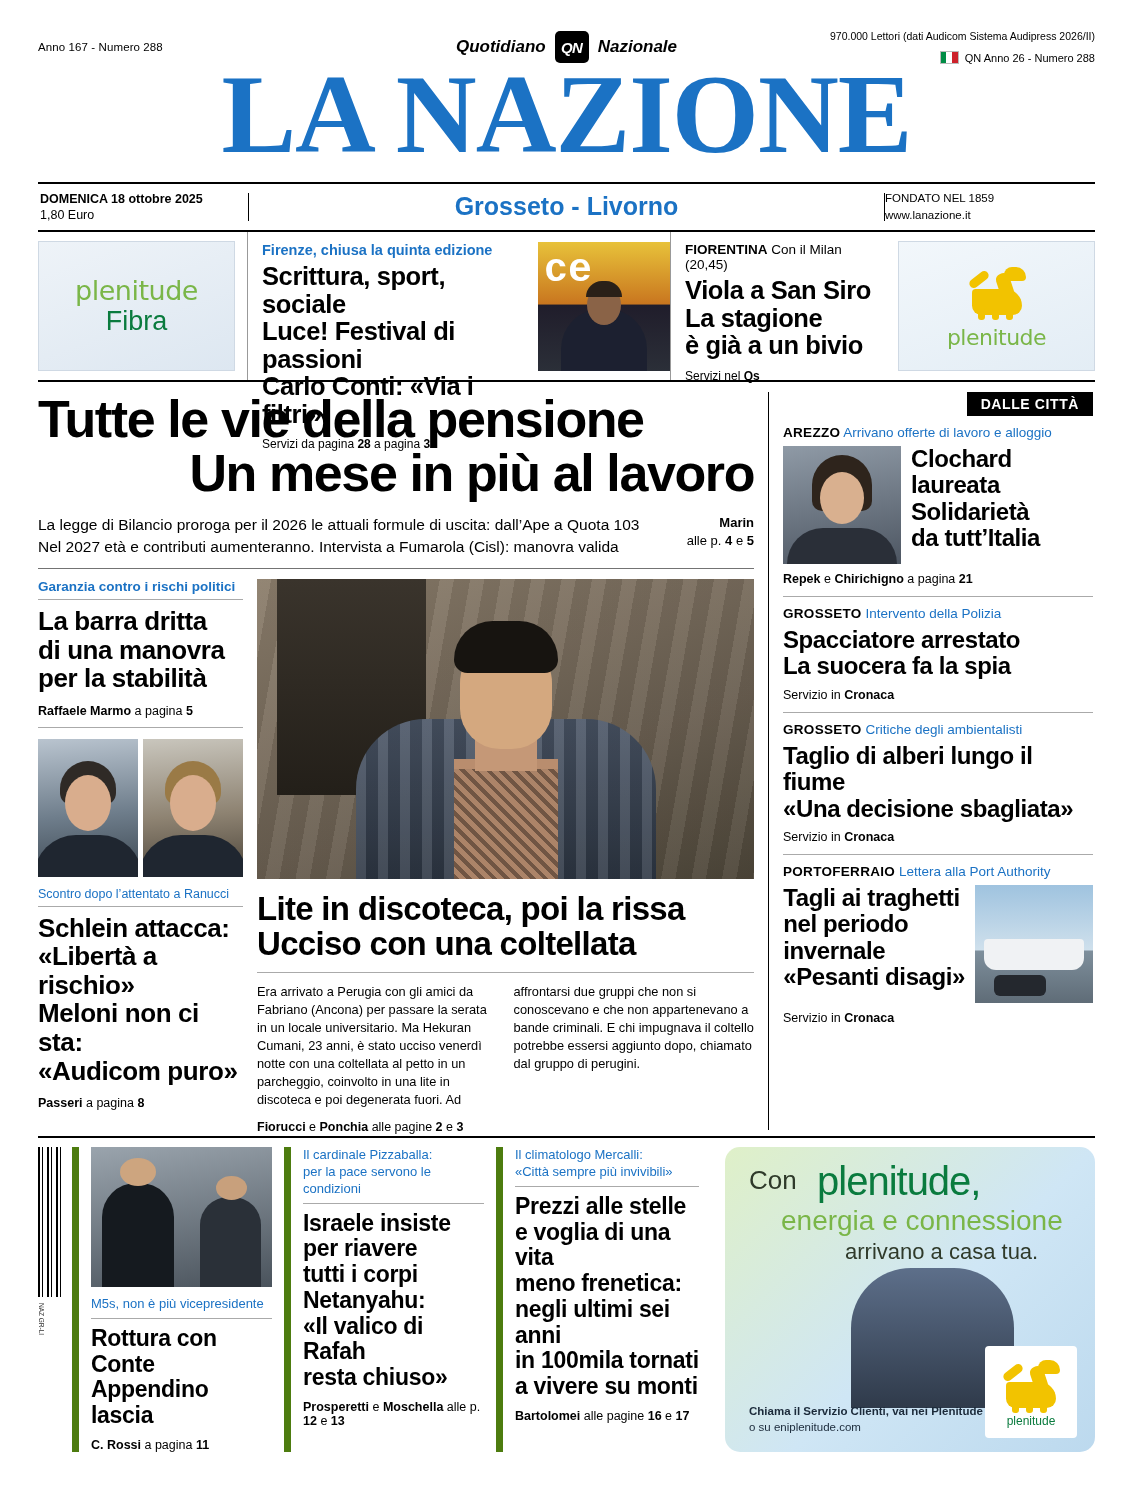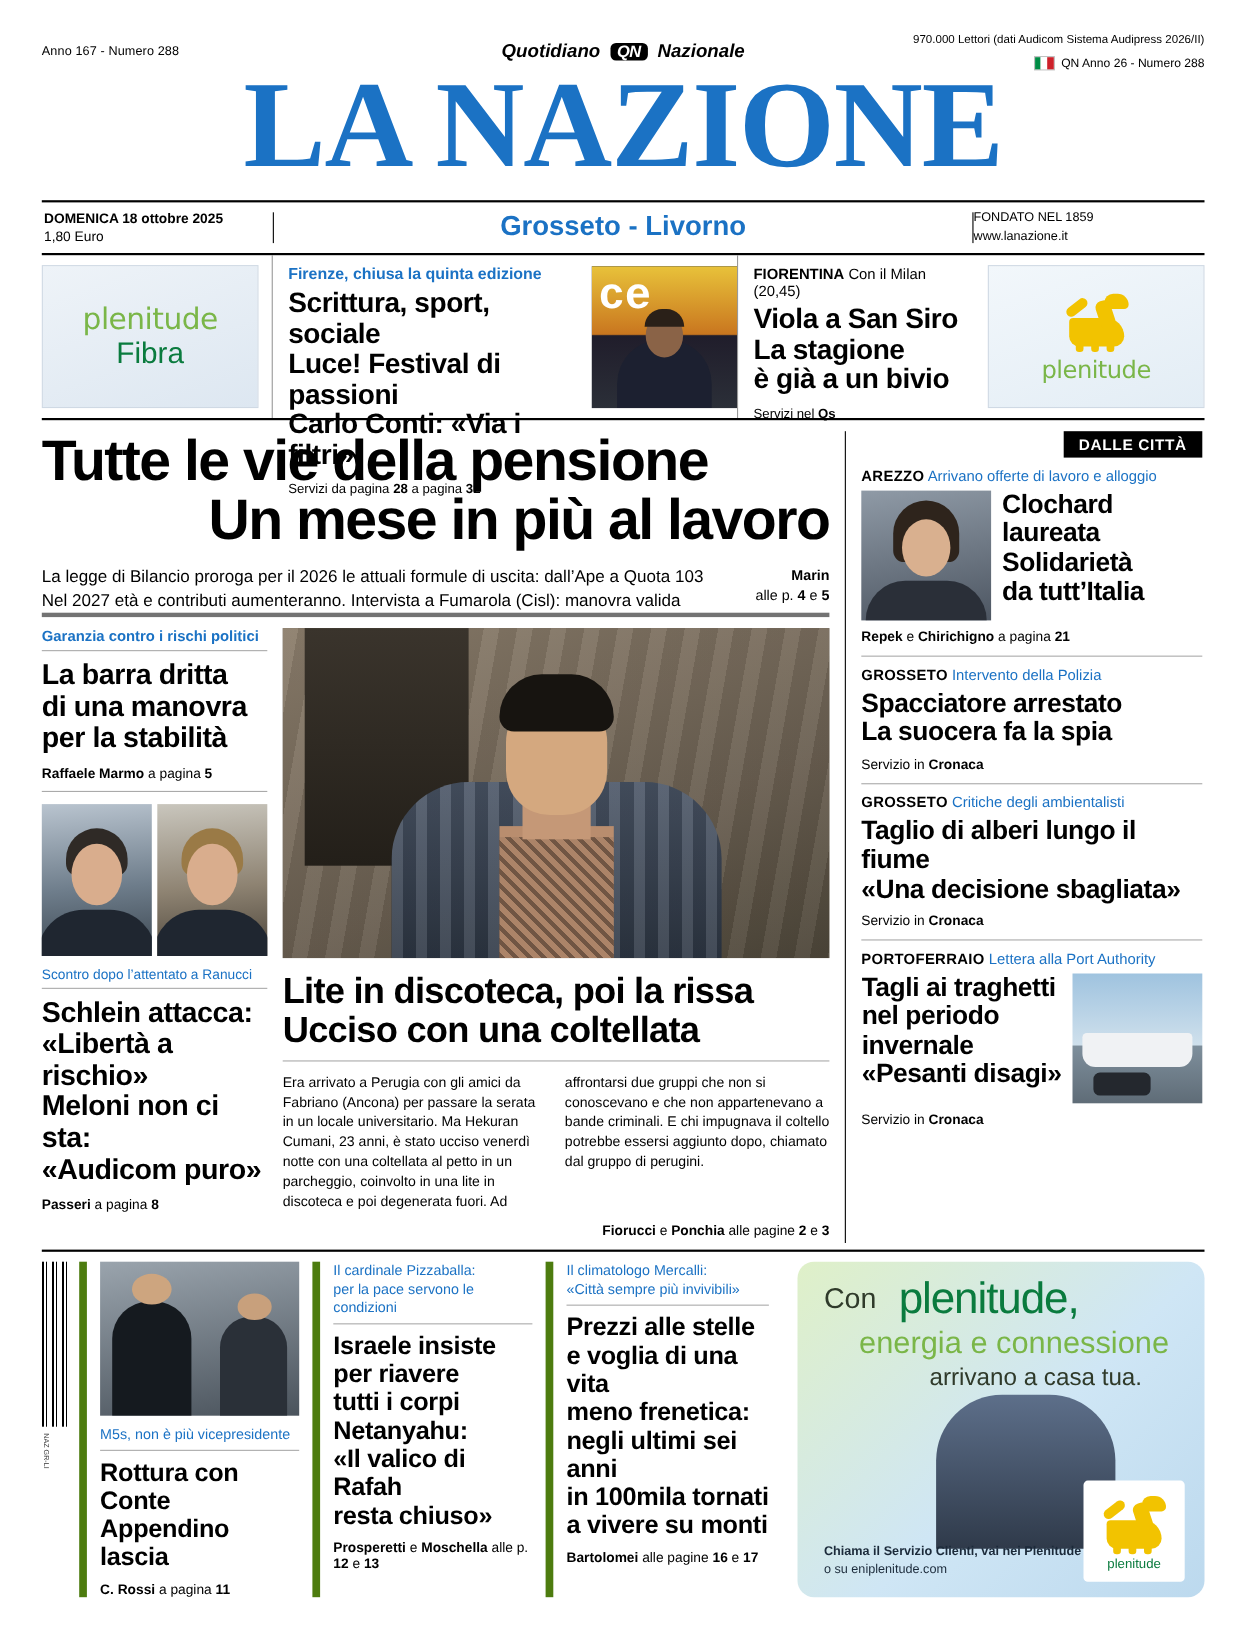--- a/index.html
+++ b/index.html
@@ -11,21 +11,21 @@
     color: #000;
     overflow: hidden;
   }
   .page { width: 1133px; height: 1500px; position: relative; padding: 0 38px; }
 
   
   .topbar { display: flex; align-items: center; justify-content: space-between; padding-top: 42px; height: 52px; }
   .topbar-left { font-size: 11.5px; color: #000; letter-spacing: .1px; width: 300px; }
   .topbar-center { display: flex; align-items: center; gap: 9px; font-size: 17px; font-style: italic; font-weight: 700; }
   .qn-logo {
-    width: 34px; height: 16px; background: #000; color: #fff; border-radius: 5px;
+    width: 34px; height: 32px; background: #000; color: #fff; border-radius: 5px;
     display: flex; align-items: center; justify-content: center;
     font-size: 15px; font-weight: 700; font-style: italic; letter-spacing: -.5px;
   }
   .topbar-right { width: 300px; text-align: right; font-size: 10.5px; }
   .topbar-right .lettori { display: block; margin-bottom: 9px; }
   .topbar-right .qn-line { display: flex; align-items: center; justify-content: flex-end; gap: 6px; font-size: 11px; }
   .flag { width: 19px; height: 13px; display: inline-flex; border: .5px solid #bbb; }
   .flag i { flex: 1; }
   .flag .g { background: #008c45; }
   .flag .w { background: #fff; }
@@ -90,21 +90,21 @@
   .eni-dog .tail { position: absolute; left: 0px; top: 12px; width: 22px; height: 9px; background: #f2c300; border-radius: 8px; transform: rotate(-38deg); }
   .eni-dog .leg { position: absolute; bottom: -3px; width: 7px; height: 12px; background: #f2c300; border-radius: 3px; }
 
   
   .main { display: flex; gap: 0; padding-top: 10px; height: 748px; }
   .main-left { width: 730px; padding-right: 14px; }
   .main-right { width: 325px; border-left: 1px solid #000; padding-left: 14px; }
 
   .lead-title { font-size: 52px; font-weight: 700; line-height: 1.04; letter-spacing: -1.4px; }
   .lead-title .l2 { display: block; text-align: right; }
-  .lead-sub { display: flex; gap: 14px; margin-top: 14px; border-bottom: 4px solid #737373; }
+  .lead-sub { display: flex; gap: 14px; margin-top: 14px; border-bottom: 1px solid #737373; padding-bottom: 11px; }
   .lead-sub p { font-size: 15.5px; line-height: 1.38; flex: 1; }
   .lead-sub .byline { width: 82px; text-align: right; font-size: 13px; line-height: 1.35; }
   .lead-sub .byline b { font-weight: 700; }
 
   .below { display: flex; gap: 14px; margin-top: 10px; }
   .col-narrow { width: 205px; }
   .col-wide { flex: 1; }
 
   .kicker-blue { color: #1b72c4; font-size: 13.5px; font-weight: 700; border-bottom: 1px solid #aaa; padding-bottom: 5px; margin-bottom: 7px; }
   .h-3 { font-size: 26px; font-weight: 700; line-height: 1.1; letter-spacing: -.4px; }
@@ -134,21 +134,21 @@
   .photo-main .tattoo { position: absolute; bottom: 0; left: 50%; transform: translateX(-50%); width: 104px; height: 110px;
       background: repeating-linear-gradient(45deg, rgba(40,30,25,.5) 0 4px, rgba(120,95,80,.2) 4px 9px); }
   .photo-main .neck { position: absolute; bottom: 108px; left: 50%; transform: translateX(-50%); width: 62px; height: 50px; background: #c59877; }
   .photo-main .face2 { position: absolute; bottom: 130px; left: 50%; transform: translateX(-50%); width: 92px; height: 112px; background: #d4a87f; border-radius: 46px 46px 40px 40px; }
   .photo-main .hair2 { position: absolute; bottom: 206px; left: 50%; transform: translateX(-50%); width: 104px; height: 52px; background: #171410; border-radius: 52px 52px 18px 18px; }
 
   .photo-caption-box { border-bottom: 1px solid #aaa; padding: 12px 0 10px 0; }
   .h-2 { font-size: 33px; font-weight: 700; line-height: 1.07; letter-spacing: -.7px; }
   .body-two-col { display: flex; gap: 16px; margin-top: 10px; }
   .body-two-col p { flex: 1; font-size: 12.8px; line-height: 1.42; }
-  .body-credit { text-align: right; font-size: 12.5px; margin-top: 10px; }
+  .body-credit { font-size: 12.5px; margin-top: 10px; }
   .body-credit b { font-weight: 700; }
 
   
   .dalle-header { display: flex; justify-content: flex-end; }
   .dalle-badge { background: #000; color: #fff; font-size: 14px; font-weight: 700; padding: 4px 14px; letter-spacing: .6px; }
   .rk { font-size: 13.5px; margin: 9px 0 6px 0; color: #1b72c4; }
   .rk b { color: #000; font-weight: 700; letter-spacing: .3px; }
   .rk .desc { color: #1b72c4; font-weight: 400; }
   .r-block { border-bottom: 1px solid #aaa; padding-bottom: 10px; margin-bottom: 9px; }
   .r-head { font-size: 24px; font-weight: 700; line-height: 1.1; letter-spacing: -.4px; }

